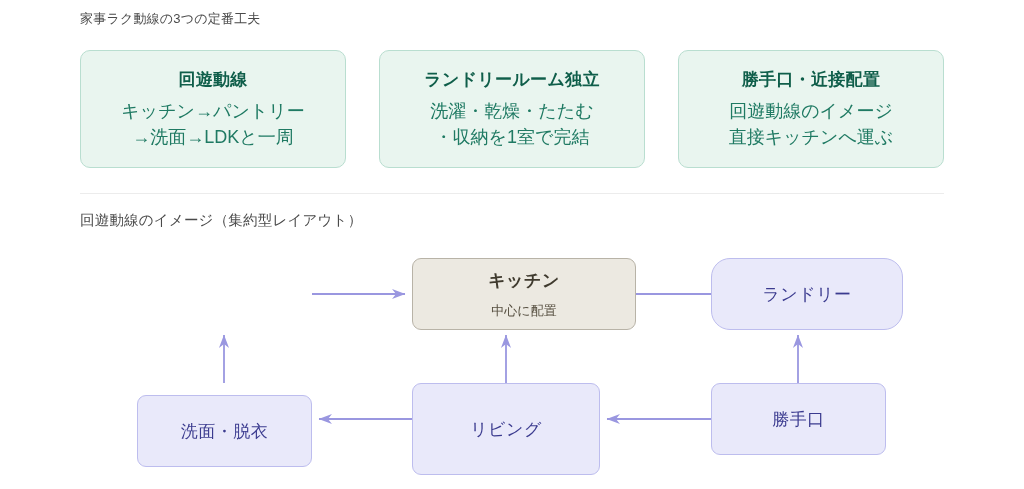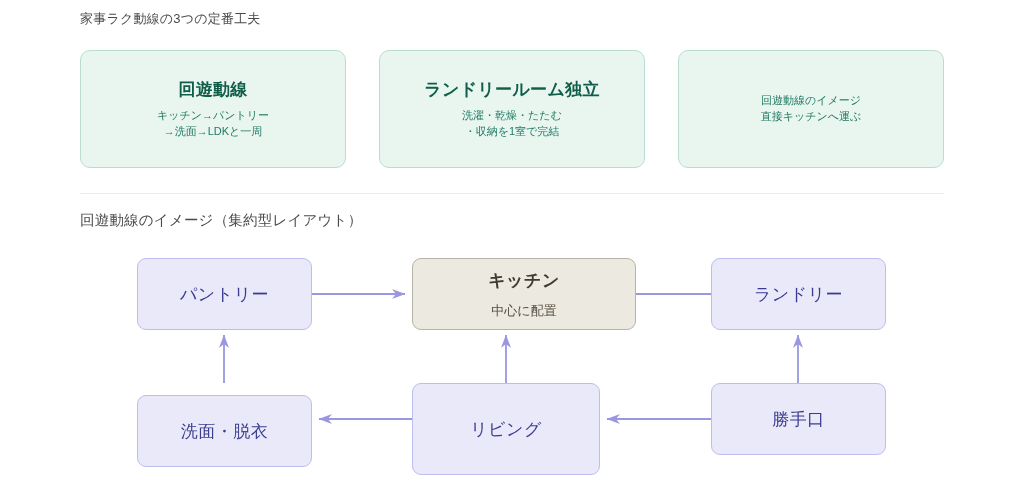--- a/index.html
+++ b/index.html
@@ -24,21 +24,21 @@
     width:266px;height:118px;box-sizing:border-box;
     background:#e9f5ef;border:1px solid #b9ded0;border-radius:10px;
     display:flex;flex-direction:column;align-items:center;justify-content:center;
     text-align:center;
   }
   .card-title{
     font-size:17px;font-weight:bold;color:#0f5e4a;
     margin-bottom:7px;letter-spacing:.3px;
   }
   .card-desc{
-    font-size:11px;color:#1f7a63;line-height:1.45;
+    font-size:18px;color:#1f7a63;line-height:1.45;
   }
 
   .divider{
     position:absolute;left:80px;top:193px;width:864px;height:1px;
     background:#ececec;
   }
 
   
   .sec2-title{
     position:absolute;left:80px;top:211px;
@@ -66,21 +66,21 @@
   .node.beige .node-label{
     color:#3f3a2e;font-weight:bold;
   }
   .node-sub{
     font-size:13px;color:#564f40;margin-top:10px;
   }
 
   
   #n-pantry  {left:137px;top:13px;width:175px;height:72px;}
   #n-kitchen {left:412px;top:13px;width:224px;height:72px;}
-  #n-laundry {left:711px;top:13px;width:175px;height:72px;}
+  #n-laundry {left:711px;top:13px;width:192px;height:72px;border-radius:19px;}
   #n-washroom{left:137px;top:150px;width:175px;height:72px;}
   #n-living  {left:412px;top:138px;width:188px;height:92px;}
   #n-backdoor{left:711px;top:138px;width:175px;height:72px;}
 </style>
 </head>
 <body>
 
 <div class="page">
 
   <div class="sec-title">家事ラク動線の3つの定番工夫</div>
@@ -97,20 +97,21 @@
 
     <div class="card">
       <div class="card-title">ランドリールーム独立</div>
       <div class="card-desc">
         <div>洗濯・乾燥・たたむ</div>
         <div>・収納を1室で完結</div>
       </div>
     </div>
 
     <div class="card">
+      <div class="card-title">勝手口・近接配置</div>
       <div class="card-desc">
         <div>回遊動線のイメージ</div>
         <div>直接キッチンへ運ぶ</div>
       </div>
     </div>
 
   </div>
 
   <div class="divider"></div>
 
@@ -135,23 +136,20 @@
         <line x1="506" y1="138" x2="506" y2="90"></line>
 
         <line x1="798" y1="138" x2="798" y2="90"></line>
 
         <line x1="412" y1="174" x2="319" y2="174"></line>
 
         <line x1="711" y1="174" x2="607" y2="174"></line>
       </g>
     </svg>
 
-    <div class="node lav" id="n-pantry">
-      <div class="node-label">パントリー</div>
-    </div>
 
     <div class="node beige" id="n-kitchen">
       <div class="node-label">キッチン</div>
       <div class="node-sub">中心に配置</div>
     </div>
 
     <div class="node lav" id="n-laundry">
       <div class="node-label">ランドリー</div>
     </div>
 

